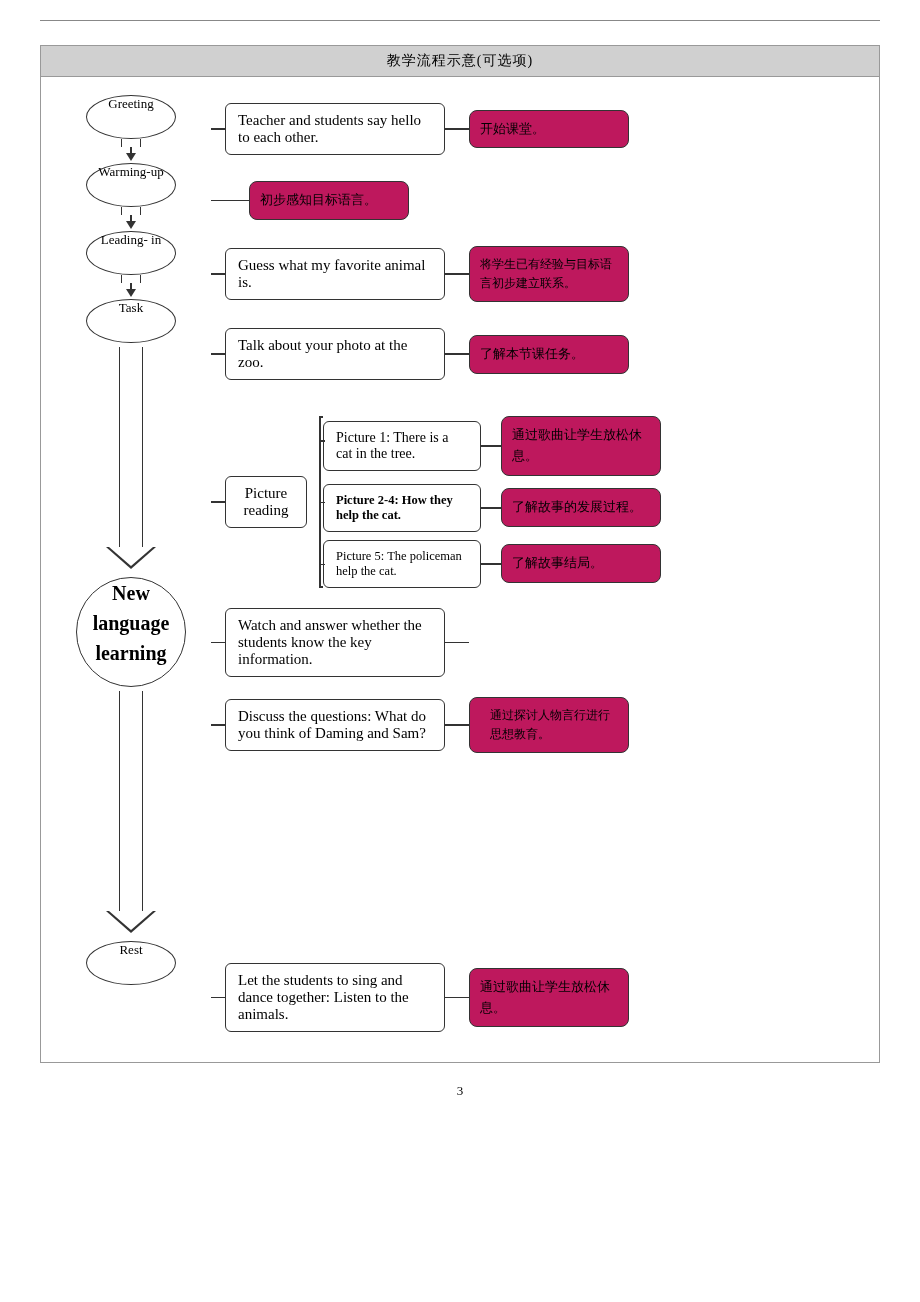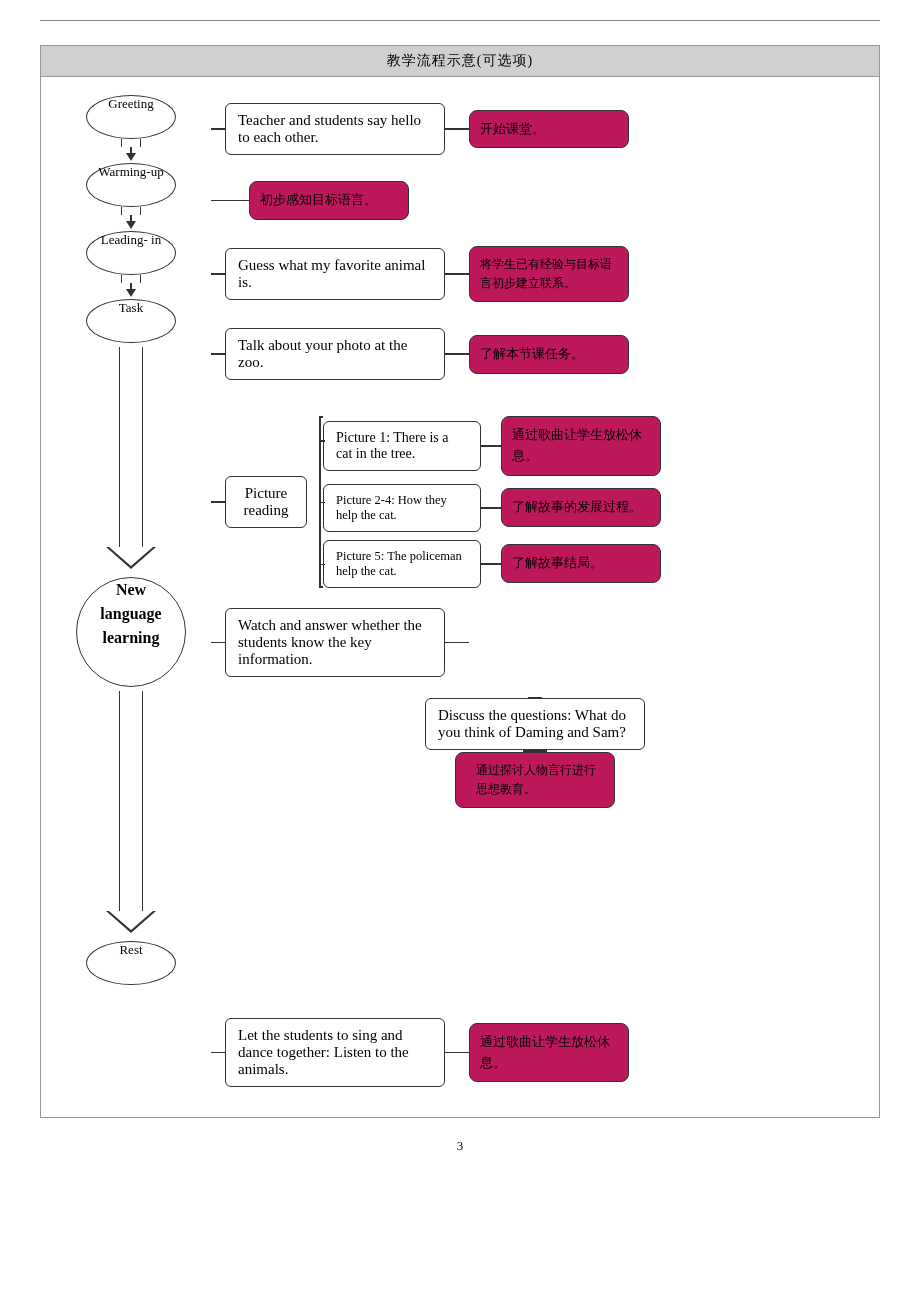--- a/index.html
+++ b/index.html
@@ -59,21 +59,21 @@
     .oval-sm {
       width: 90px;
       height: 44px;
       min-width: 90px;
     }
 
     .oval-lg {
       width: 110px;
       height: 110px;
       min-width: 110px;
-      font-size: 16px;
+      font-size: 20px;
       font-weight: bold;
     }
 
     
     .rect-box {
       border: 1.5px solid #333;
       border-radius: 6px;
       padding: 8px 12px;
       background: #fff;
       font-size: 15px;
@@ -251,21 +251,21 @@
                 <div class="rect-box" style="width:158px; min-width:158px; font-size:14px;">
                   <span>Picture 1: There is a cat in the tree.</span>
                 </div>
                 <div style="height:1.5px; width:20px; background:#333;"></div>
                 <div class="zh-box">
                   <span>通过歌曲让学生放松休息。</span>
                 </div>
               </div>
 
               <div style="display:flex; flex-direction:row; align-items:center; margin-bottom:8px;">
-                <div class="rect-box" style="width:158px; min-width:158px; font-size:12.5px;">
+                <div class="rect-box" style="width:158px; min-width:158px; font-size:12.5px;font-weight:bold;">
                   <span>Picture 2-4: How they help the cat.</span>
                 </div>
                 <div style="height:1.5px; width:20px; background:#333;"></div>
                 <div class="zh-box">
                   <span>了解故事的发展过程。</span>
                 </div>
               </div>
 
               <div style="display:flex; flex-direction:row; align-items:center;">
                 <div class="rect-box" style="width:158px; min-width:158px; font-size:12.5px;">
@@ -280,21 +280,21 @@
           </div>
 
           <div style="display:flex; flex-direction:row; align-items:center; margin-bottom:10px; margin-top:10px;">
             <div style="height:1.5px; width:14px; background:#333;"></div>
             <div class="rect-box" style="width:220px; min-width:220px;">
               <span>Watch and answer whether the students know the key information.</span>
             </div>
             <div style="height:1.5px; width:24px; background:#333;"></div>
           </div>
 
-          <div style="display:flex; flex-direction:column; align-items:center; margin-bottom:10px; margin-top:10px;">
+          <div style="display:flex; flex-direction:row; align-items:center; margin-bottom:10px; margin-top:10px;">
             <div style="height:1.5px; width:14px; background:#333;"></div>
             <div class="rect-box" style="width:220px; min-width:220px;">
               <span>Discuss the questions: What do you think of Daming and Sam?</span>
             </div>
             <div style="height:1.5px; width:24px; background:#333;"></div>
             <div class="zh-box" style="font-size:12px;padding-left:20px;">
               <span>通过探讨人物言行进行思想教育。</span>
             </div>
           </div>
 

